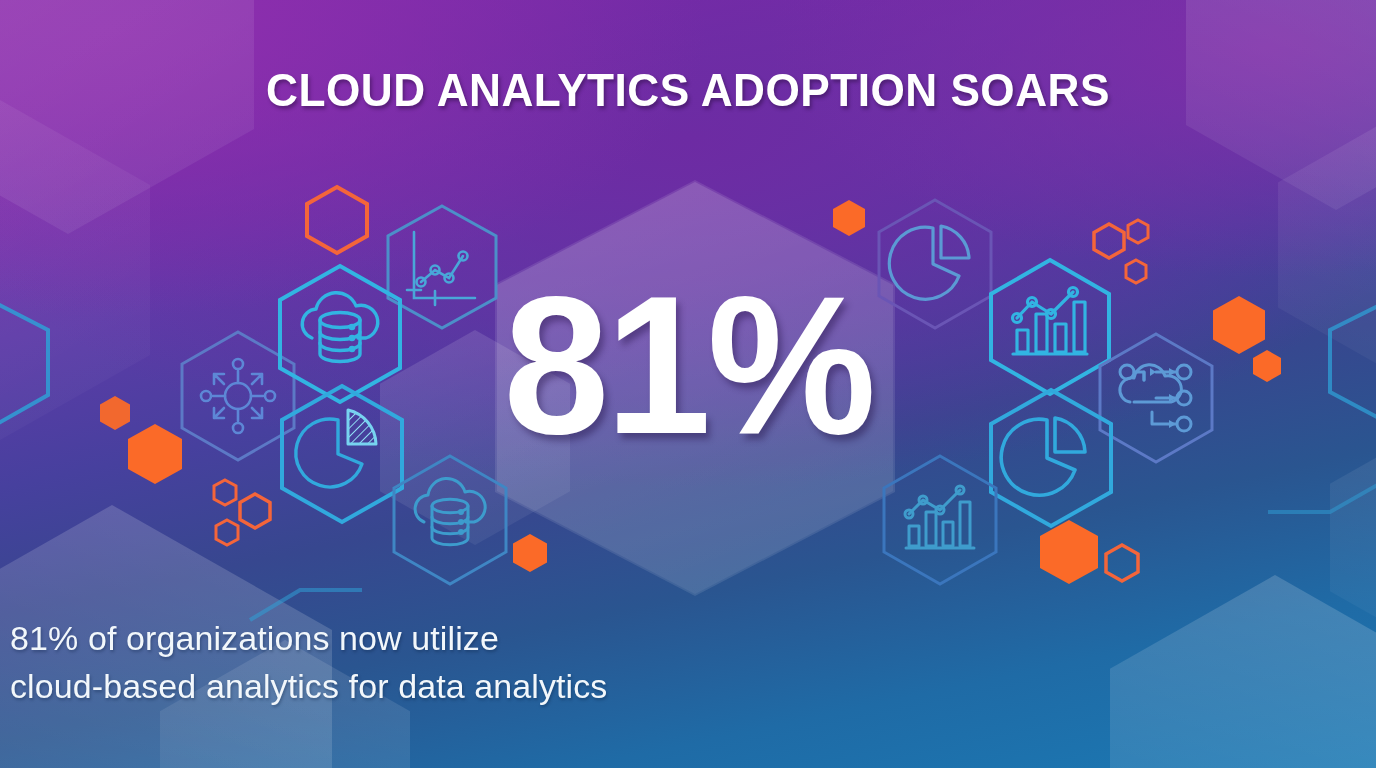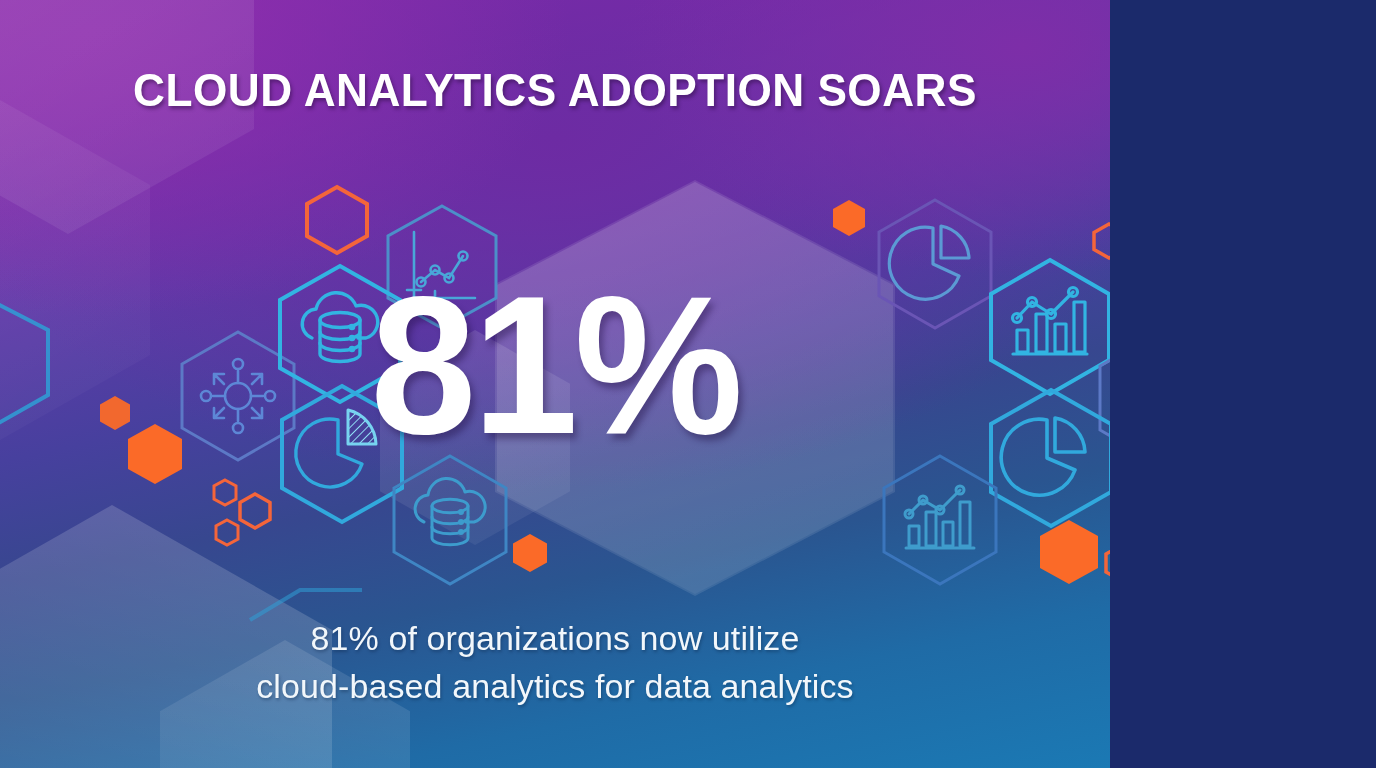--- a/index.html
+++ b/index.html
@@ -2,21 +2,21 @@
 <html><head>
 <meta charset="utf-8">
 <style>
   html,body{margin:0;padding:0;background:#1b2a6b;}
   body{
     font-family:"Liberation Sans", sans-serif;
     -webkit-font-smoothing:antialiased;
   }
   #stage{
     position:relative;
-    width:1110px;height:768px;
+    width:1376px;height:768px;
     overflow:hidden;
     background:
       radial-gradient(ellipse 70% 60% at 8% 4%, #8e2fae 0%, rgba(142,47,174,0) 62%),
       radial-gradient(ellipse 60% 50% at 92% 6%, #7d2ea8 0%, rgba(125,46,168,0) 60%),
       radial-gradient(ellipse 85% 70% at 50% 18%, #6d2ba3 0%, rgba(109,43,163,0) 65%),
       linear-gradient(168deg,
          #8e2bae 0%,
          #7a2bab 14%,
          #5e3ba8 32%,
          #47409e 46%,
@@ -94,27 +94,28 @@
     color:#ffffff;
     font-size:196px;
     line-height:196px;
     font-weight:bold;
     letter-spacing:-4px;
     transform:scaleX(.97);
     text-shadow:4px 6px 7px rgba(30,10,60,.38);
   }
   .sub{
     position:absolute;left:0;right:0;top:614px;
-    text-align:center;
+    text-align:left;
     color:#f2f7fb;
     font-size:34px;
     line-height:48px;
     font-weight:300;
     letter-spacing:.1px;
     text-shadow:1px 2px 3px rgba(10,30,60,.35);
+    padding-left:10px;
   }
   .sub span{display:block;}
 </style>
 </head>
 <body>
 
 <div id="stage">
 
   <div class="hex plate-tl"></div>
   <div class="hex plate-tl2"></div>

